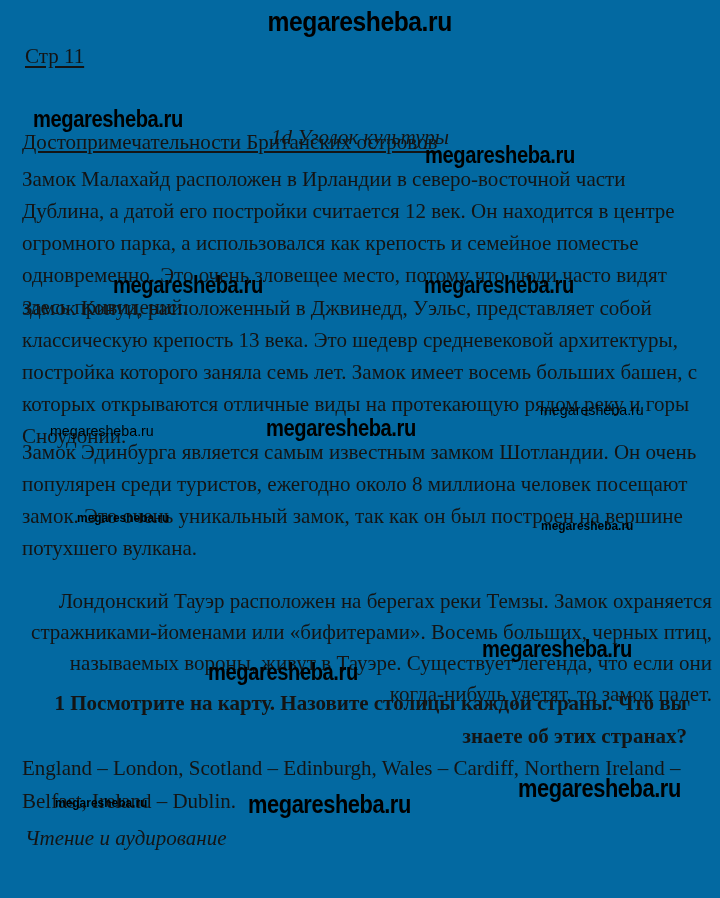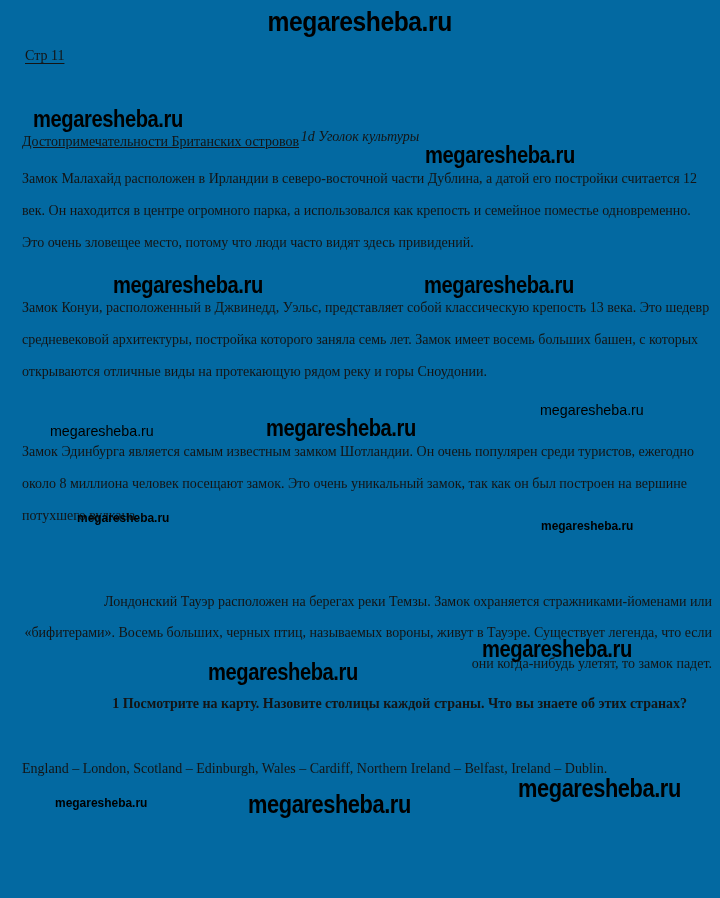--- a/index.html
+++ b/index.html
@@ -9,21 +9,21 @@
     margin:0 auto;
     background:#0369a1;
     overflow:hidden;
     color:#111;
     font-family:"Liberation Serif", serif;
   }
   
   .txt{
     position:absolute;
     font-family:"Liberation Serif", serif;
-    font-size:14px;
+    font-size:21px;
     line-height:32px;
     color:#141414;
     text-align:left;
   }
   .underlined{text-decoration:underline;text-underline-offset:3px;}
   .italic{font-style:italic;}
   .bold{font-weight:bold;}
   .centered{left:0;right:0;text-align:center;margin-top:37px;}
   
   .wm{
@@ -90,15 +90,16 @@
   <span class="wm wm-b24" style="left:208px;top:658px;">megaresheba.ru</span>
 
   <div class="txt bold" style="left:22px;top:687px;width:665px;line-height:33px;text-align:right;">1 Посмотрите на карту. Назовите столицы каждой страны. Что вы знаете об этих странах?</div>
 
   <div class="txt" style="left:22px;top:752px;width:665px;line-height:33px;">England – London, Scotland – Edinburgh, Wales – Cardiff, Northern Ireland – Belfast, Ireland – Dublin.</div>
 
   <span class="wm wm-b26" style="left:518px;top:773px;">megaresheba.ru</span>
   <span class="wm wm-b13" style="left:55px;top:795px;">megaresheba.ru</span>
   <span class="wm wm-b26" style="left:248px;top:789px;">megaresheba.ru</span>
 
+  <div class="txt italic" style="left:25px;top:822px;">Чтение и аудирование</div>
 
 
 </div>
 
 </body></html>

